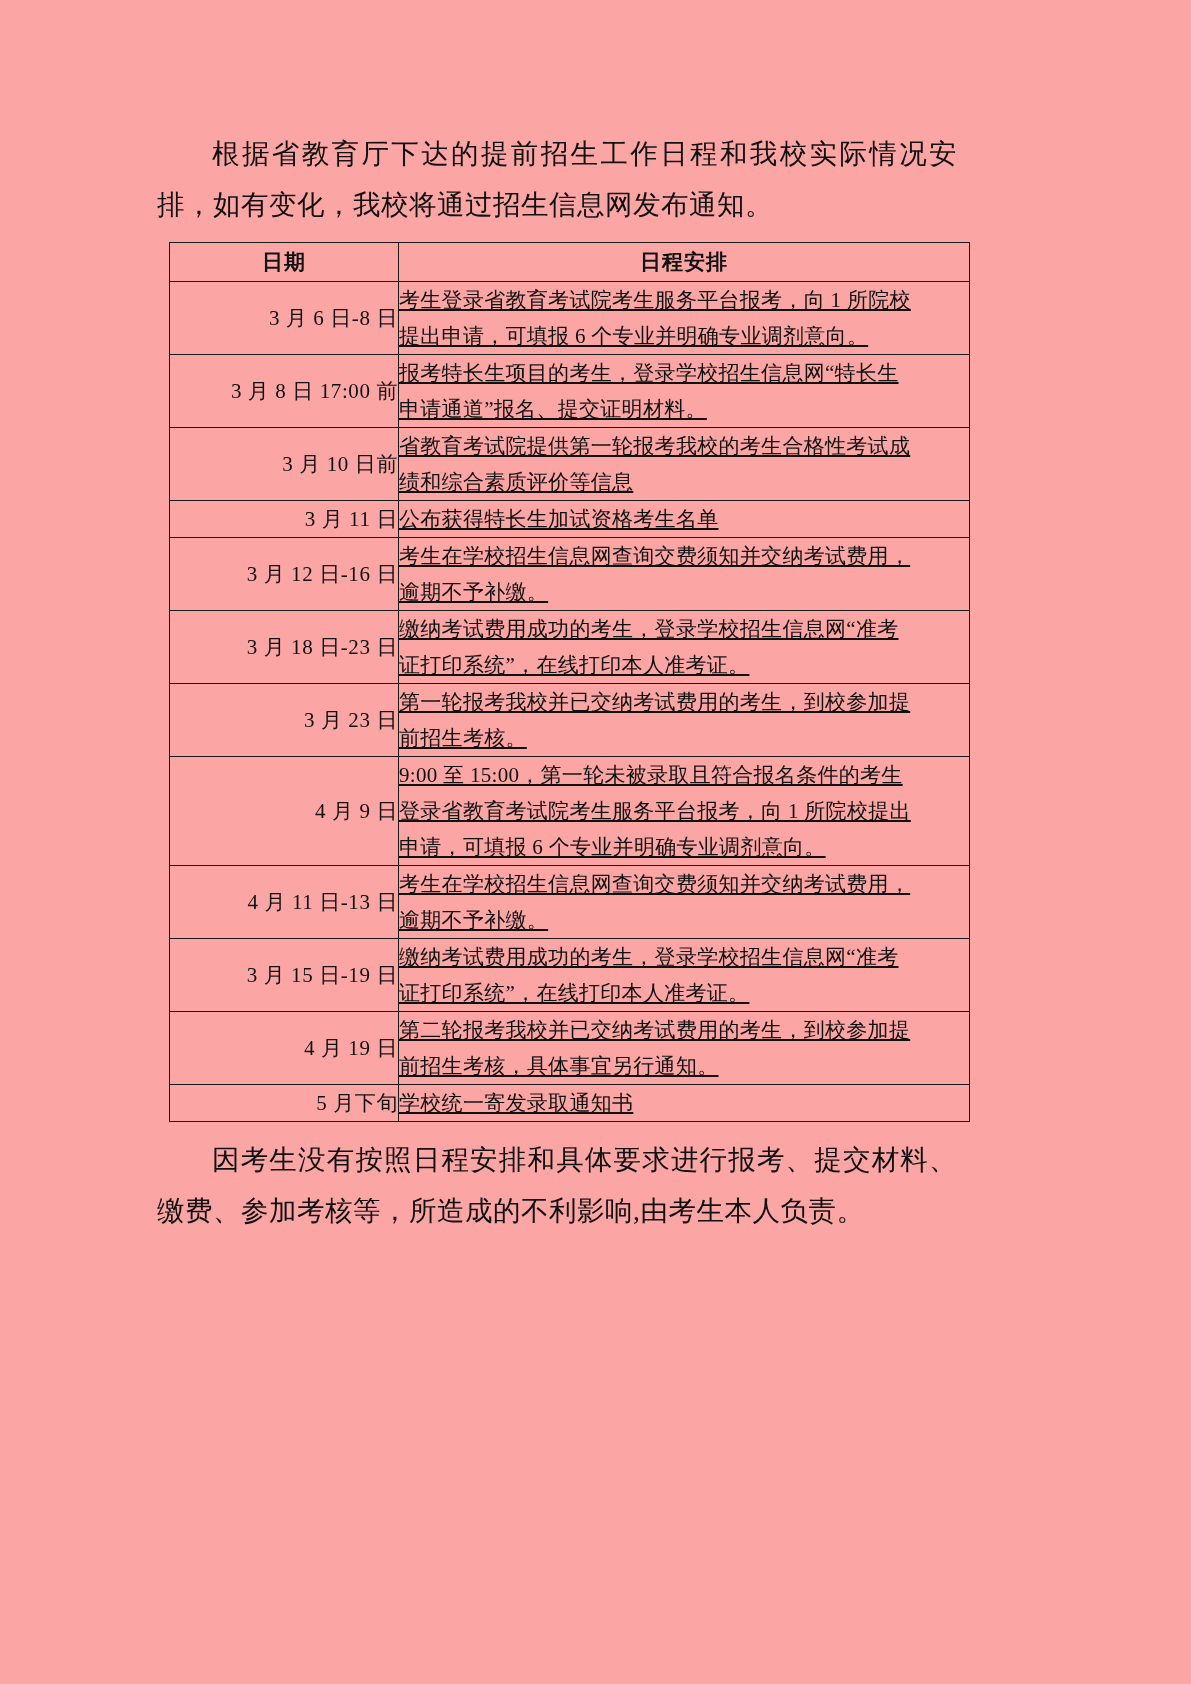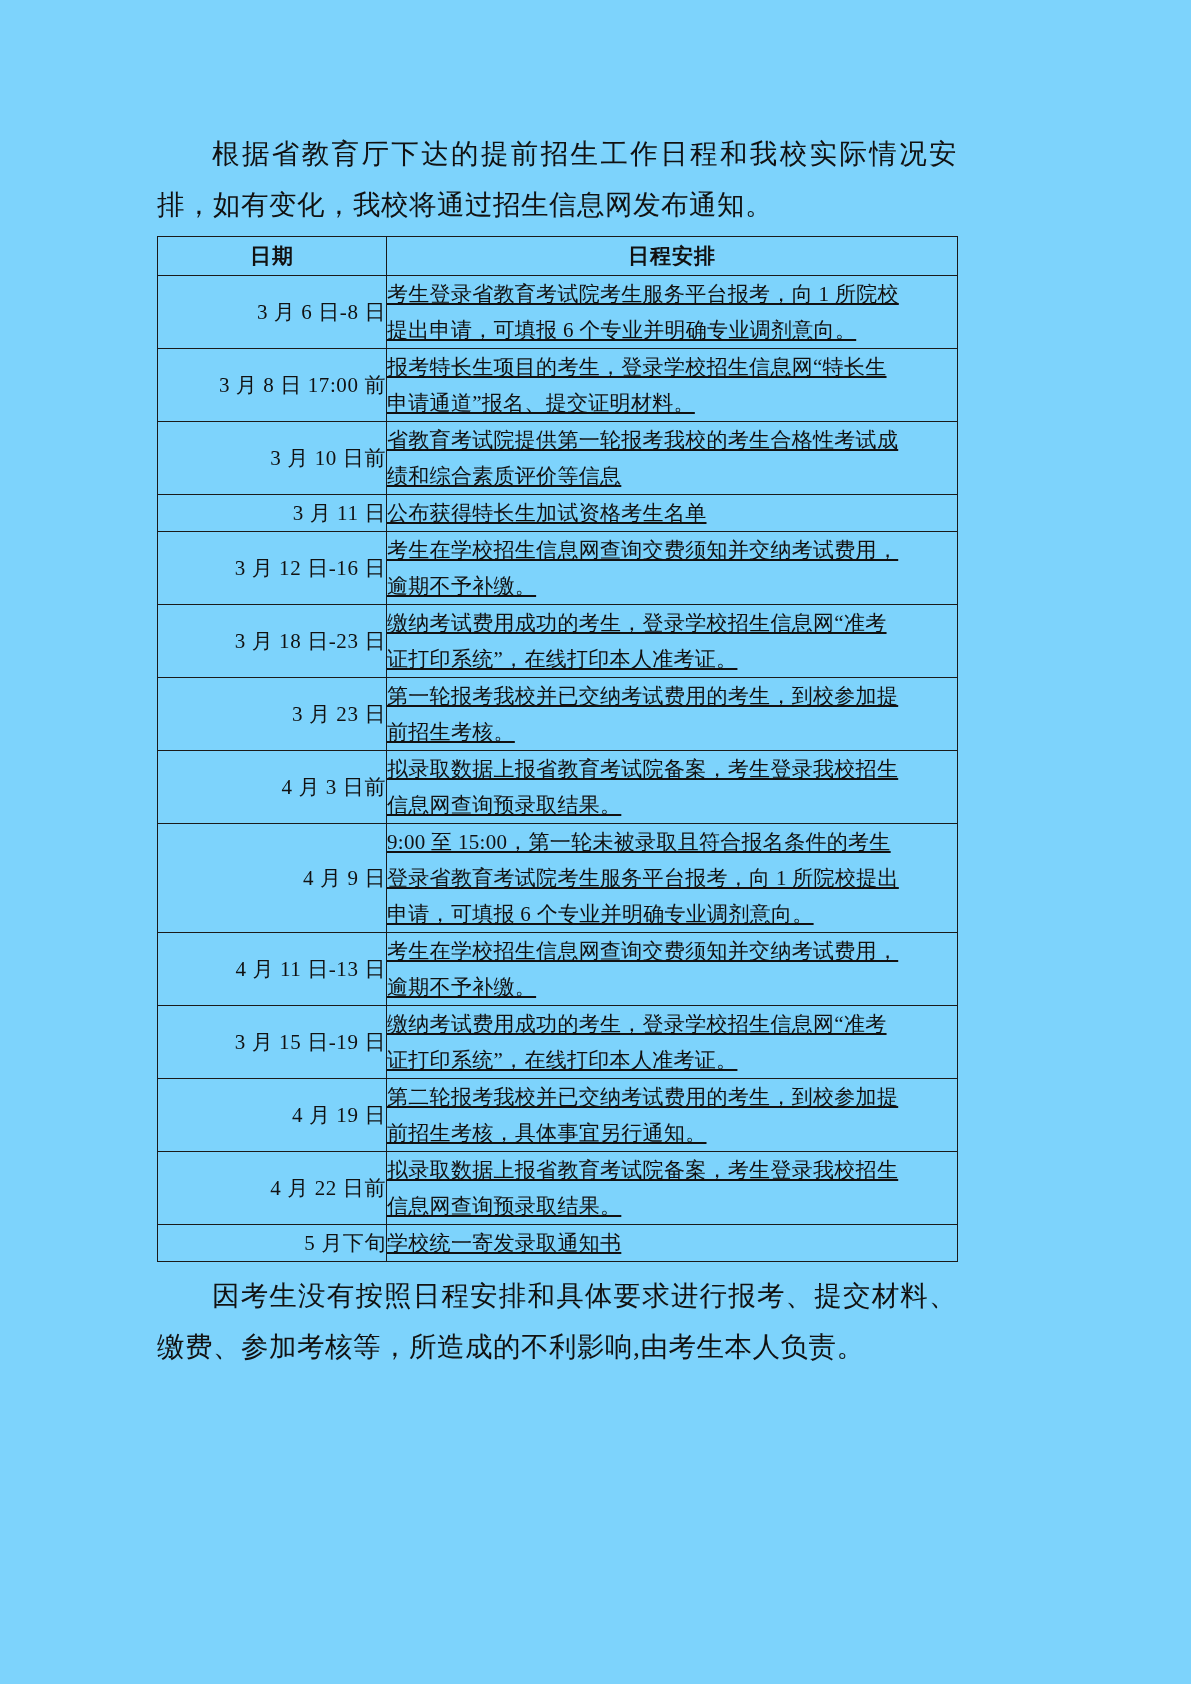--- a/index.html
+++ b/index.html
@@ -14,21 +14,21 @@
     font-family: "Liberation Serif", "DejaVu Serif", serif;
     color: #000000;
     overflow: hidden;
   }
   .page {
     position: absolute;
     left: 0;
     top: 0;
     width: 1191px;
     height: 1684px;
-    background: #7dd3fc;
+    background: #fca5a5;
   }
   .content {
     position: absolute;
     left: 157px;
     top: 128px;
     width: 800px;
   }
   .para {
     font-size: 27.5px;
     line-height: 51px;
@@ -44,21 +44,21 @@
   .para-top {
     margin-bottom: 6px;
   }
   .para-bottom {
     margin-top: 8px;
   }
   table.schedule {
     border-collapse: collapse;
     width: 800px;
     table-layout: fixed;
-    margin: 0;
+    margin: 12px;
   }
   table.schedule col.c-date { width: 229px; }
   table.schedule col.c-desc { width: 571px; }
   table.schedule th,
   table.schedule td {
     border: 1.4px solid #1a1a1a;
     padding: 0;
     vertical-align: middle;
     color: #111111;
   }
@@ -151,27 +151,20 @@
             </td>
           </tr>
           <tr>
             <td class="date-cell">3 月 23 日</td>
             <td class="desc-cell">
               <span class="line">第一轮报考我校并已交纳考试费用的考生，到校参加提</span>
               <span class="line">前招生考核。</span>
             </td>
           </tr>
           <tr>
-            <td class="date-cell">4 月 3 日前</td>
-            <td class="desc-cell">
-              <span class="line">拟录取数据上报省教育考试院备案，考生登录我校招生</span>
-              <span class="line">信息网查询预录取结果。</span>
-            </td>
-          </tr>
-          <tr>
             <td class="date-cell">4 月 9 日</td>
             <td class="desc-cell">
               <span class="line">9:00 至 15:00，第一轮未被录取且符合报名条件的考生</span>
               <span class="line">登录省教育考试院考生服务平台报考，向 1 所院校提出</span>
               <span class="line">申请，可填报 6 个专业并明确专业调剂意向。</span>
             </td>
           </tr>
           <tr>
             <td class="date-cell">4 月 11 日-13 日</td>
             <td class="desc-cell">
@@ -187,27 +180,20 @@
             </td>
           </tr>
           <tr>
             <td class="date-cell">4 月 19 日</td>
             <td class="desc-cell">
               <span class="line">第二轮报考我校并已交纳考试费用的考生，到校参加提</span>
               <span class="line">前招生考核，具体事宜另行通知。</span>
             </td>
           </tr>
           <tr>
-            <td class="date-cell">4 月 22 日前</td>
-            <td class="desc-cell">
-              <span class="line">拟录取数据上报省教育考试院备案，考生登录我校招生</span>
-              <span class="line">信息网查询预录取结果。</span>
-            </td>
-          </tr>
-          <tr>
             <td class="date-cell">5 月下旬</td>
             <td class="desc-cell">
               <span class="line">学校统一寄发录取通知书</span>
             </td>
           </tr>
         </tbody>
     </table>
 
     <p class="para lead para-bottom">因考生没有按照日程安排和具体要求进行报考、提交材料、缴费、参加考核等，所造成的不利影响,由考生本人负责。</p>
 

